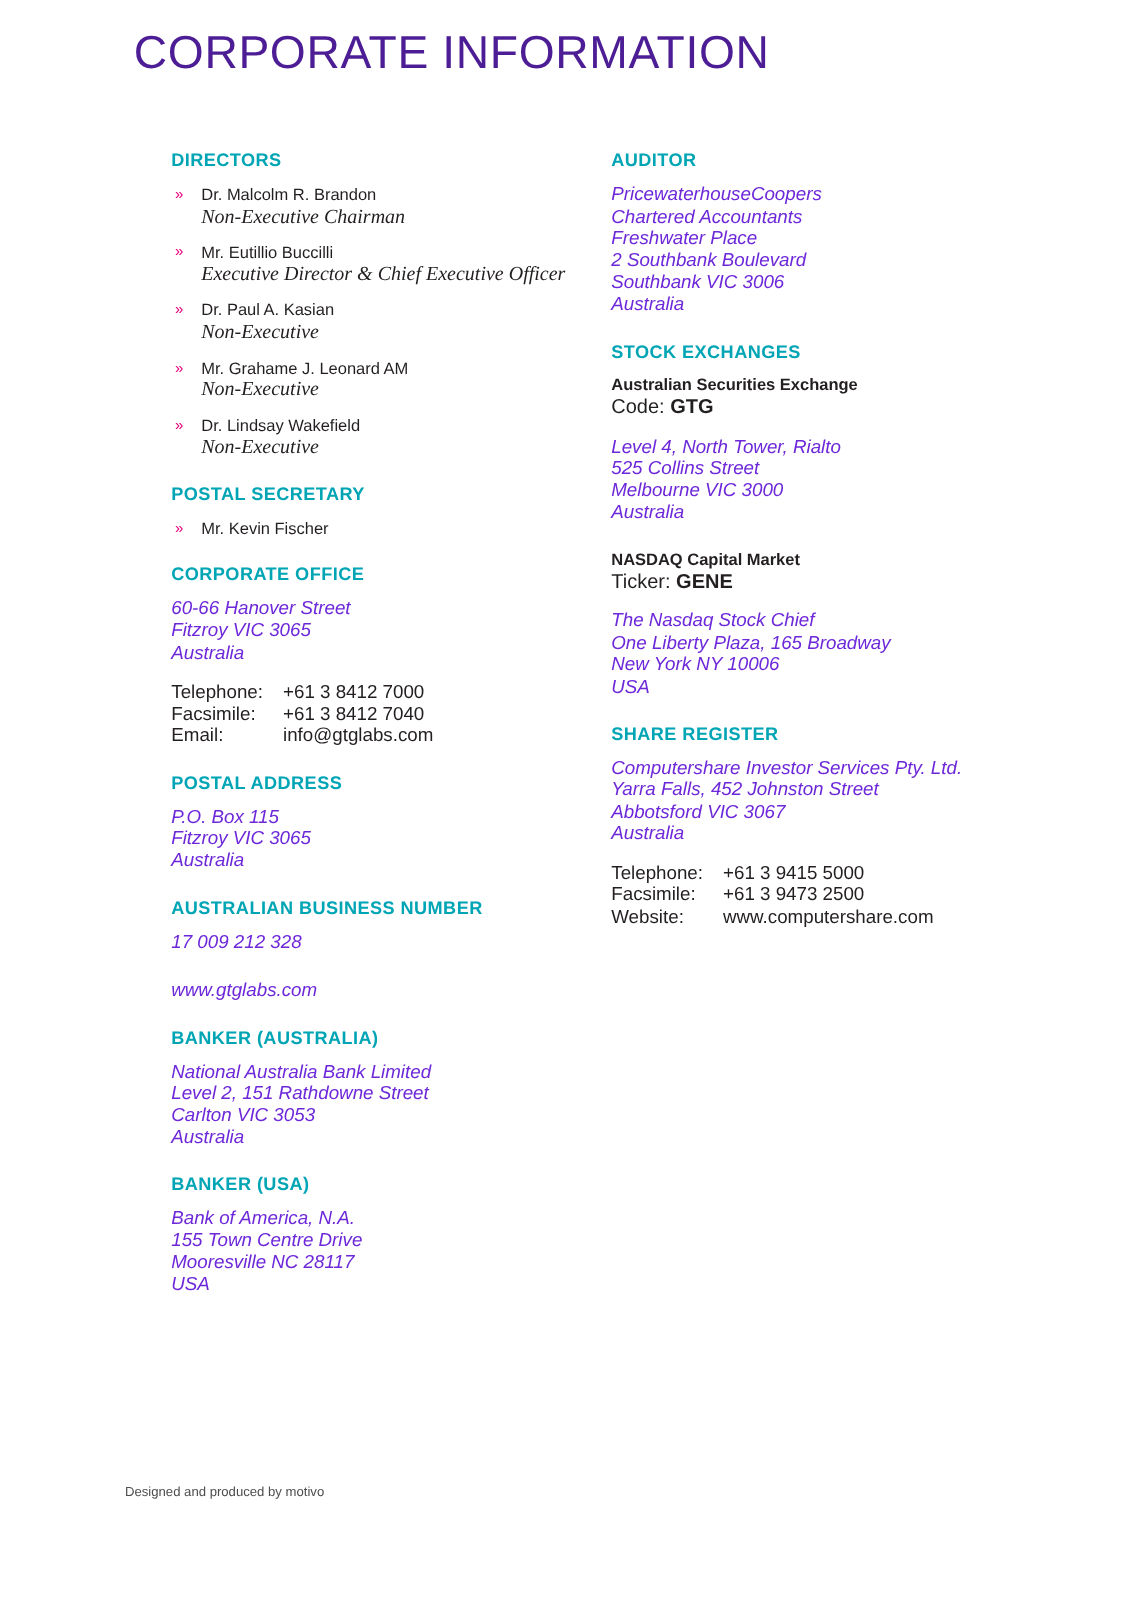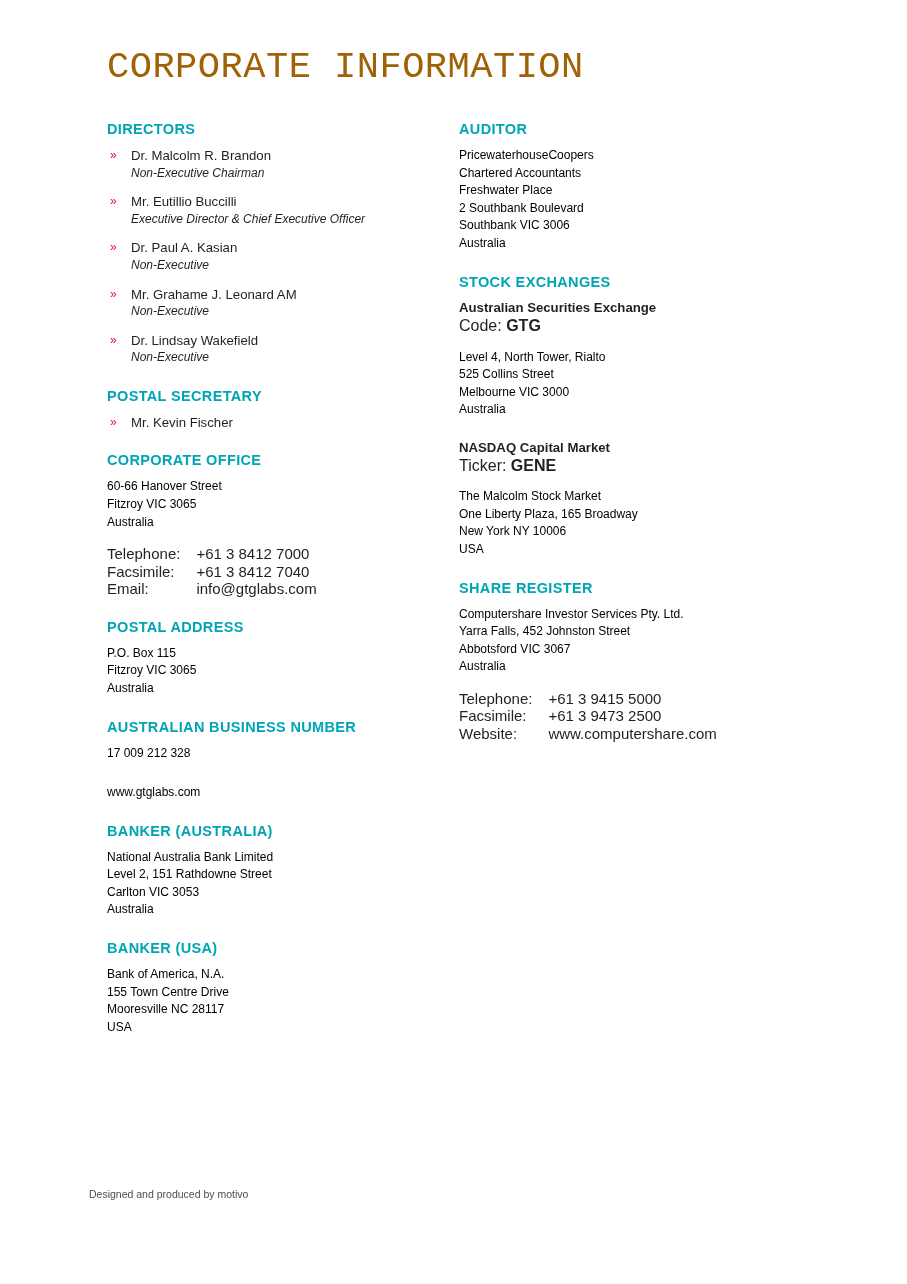--- a/index.html
+++ b/index.html
@@ -15,51 +15,51 @@
     position: relative;
     overflow: hidden;
   }
   .page {
     position: absolute;
     inset: 0;
   }
   #page-title {
     position: absolute;
     left: 107px;
-    top: 46px;
+    top: 21px;
     font-size: 37px;
     letter-spacing: 0.5px;
-    color: #a16207;
+    color: #4c1d95;
     font-weight: 400;
     white-space: nowrap;
-    font-family: Liberation Mono, monospace;
   }
   .col {
     position: absolute;
     top: 122px;
   }
   .col-left { left: 107px; width: 360px; }
   .col-right { left: 459px; width: 360px; }
 
-  .block { margin-bottom: 0; }
+  .block { margin-bottom: 0; margin-left: 30px; }
 
   h2.section {
     color: #00a5b5;
     font-size: 14.5px;
     font-weight: bold;
     letter-spacing: 0.35px;
     margin: 0 0 9px 0;
     line-height: 1.1;
   }
   .gap-sec { height: 22px; }
 
   .lines {
-    font-size: 12px;
+    font-size: 15px;
     line-height: 17.6px;
-    color: #000000;
+    color: #6d28d9;
+    font-style: italic;
   }
   .lines .line { white-space: pre; }
 
   ul.people {
     list-style: none;
     margin: 0;
     padding: 0;
   }
   ul.people li {
     position: relative;
@@ -72,21 +72,22 @@
   ul.people li .bullet {
     position: absolute;
     left: 3px;
     top: 0px;
     color: #e5007d;
     font-size: 12px;
   }
   ul.people li .role {
     display: block;
     font-style: italic;
-    font-size: 12px;
+    font-size: 16px;
+    font-family: Liberation Serif, serif;
   }
 
   .contact-table {
     border-collapse: collapse;
     font-size: 15px;
     line-height: 17.6px;
   }
   .contact-table td {
     padding: 0;
     vertical-align: top;
@@ -101,21 +102,21 @@
     margin: 0;
   }
   .code-line { font-size: 16px; line-height: 17.6px; }
   .code-line b { font-weight: bold; }
 
   .spacer-sm { height: 14px; }
   .spacer-md { height: 20px; }
 
   #credit {
     position: absolute;
-    left: 89px;
+    left: 100px;
     top: 1188px;
     font-size: 10.5px;
     color: #4d4d4f;
   }
 </style>
 </head>
 <body>
 
 <div class="page">
 
@@ -282,21 +283,21 @@
 
       <div class="spacer-md"></div>
 
       <div class="sub">NASDAQ Capital Market</div>
       <div class="code-line">
         <span>Ticker:</span>
         <b>GENE</b>
       </div>
       <div class="spacer-sm"></div>
       <div class="lines">
-        <div class="line">The Malcolm Stock Market</div>
+        <div class="line">The Nasdaq Stock Chief</div>
         <div class="line">One Liberty Plaza, 165 Broadway</div>
         <div class="line">New York NY 10006</div>
         <div class="line">USA</div>
       </div>
     </div>
 
     <div class="gap-sec"></div>
 
     <div class="block">
       <h2 class="section">SHARE REGISTER</h2>

